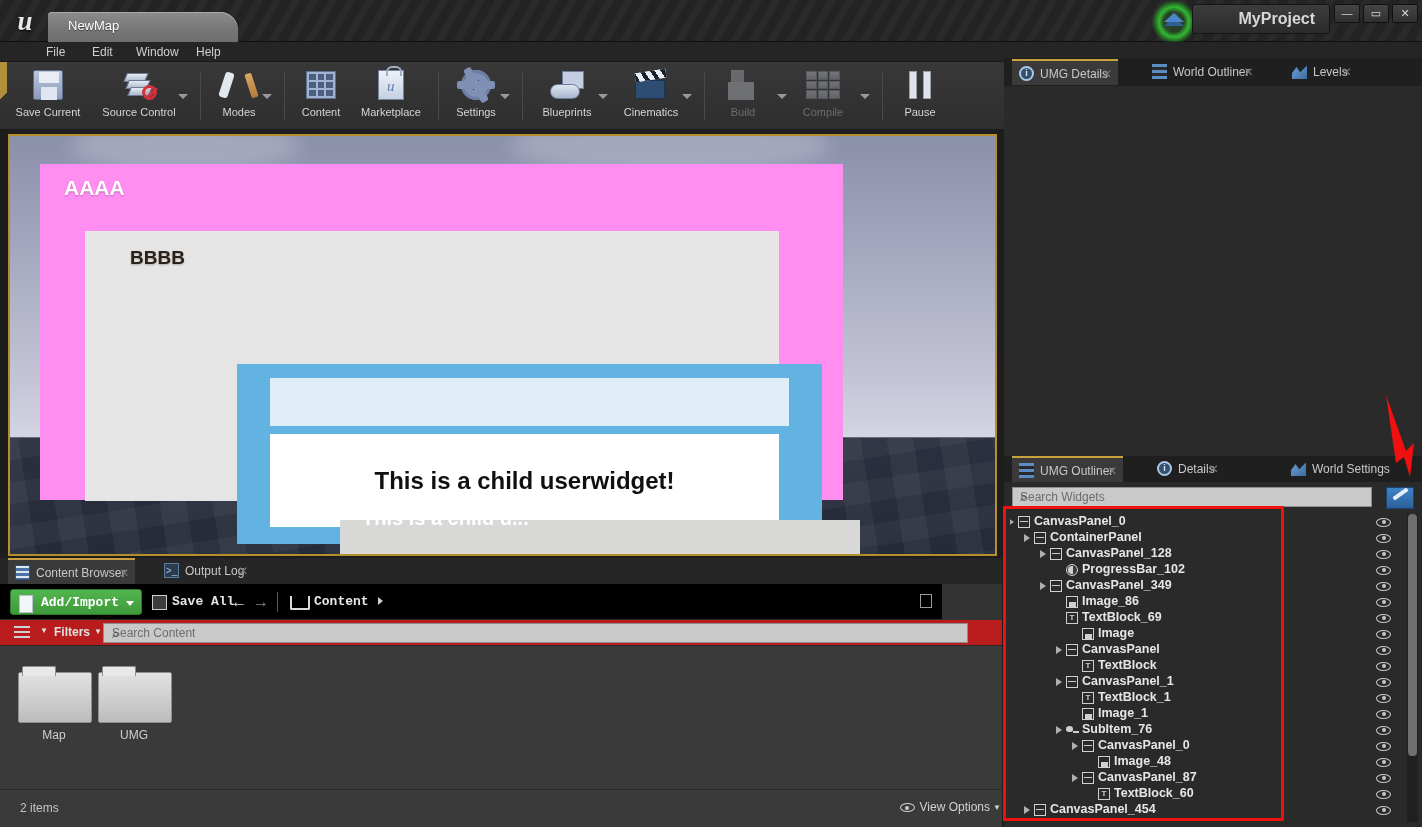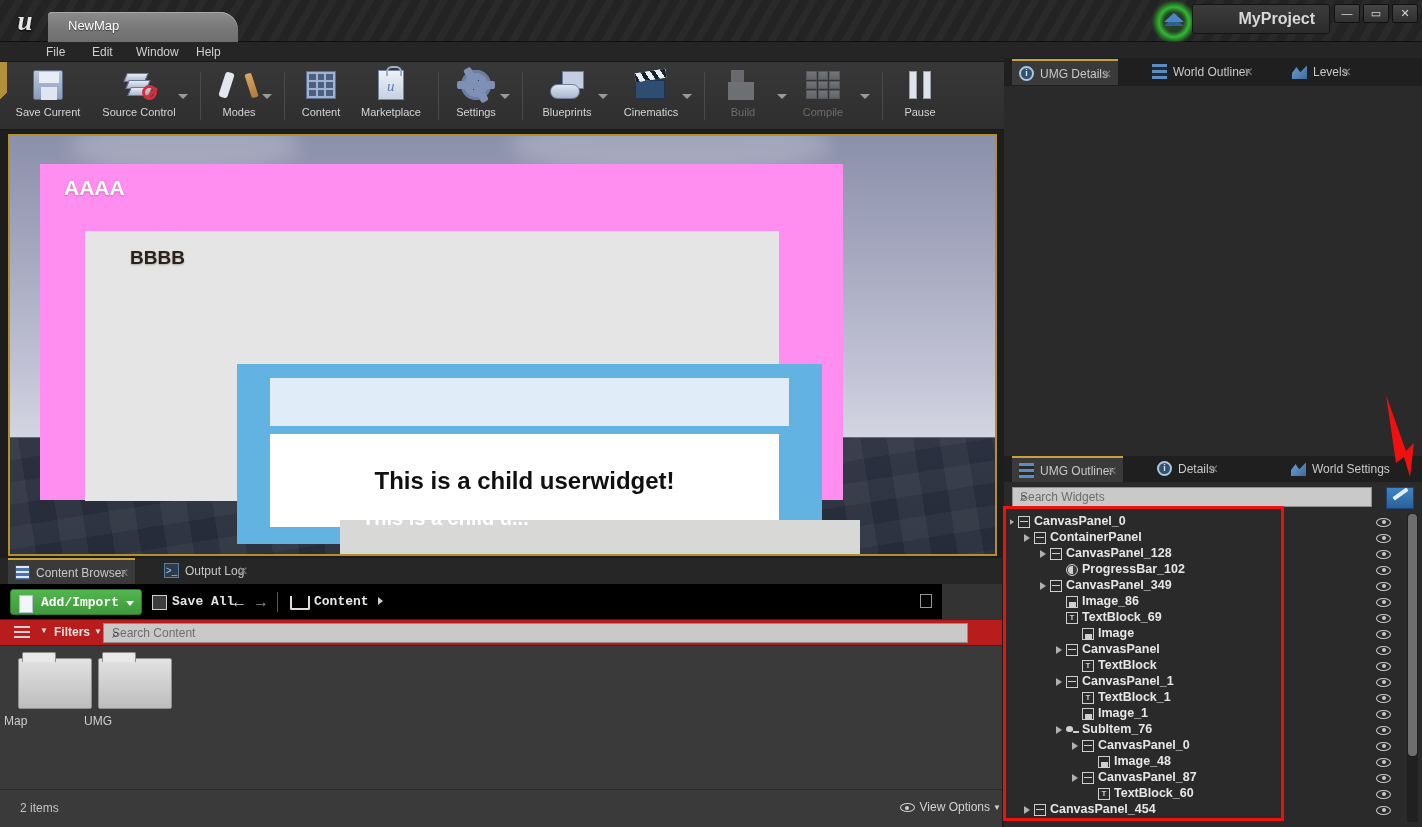--- a/index.html
+++ b/index.html
@@ -233,21 +233,21 @@
   .filters { position:absolute; left:40px; top:5px; font-size:12px; font-weight:bold; color:#e0e0e0;
     padding-left:14px; }
   .filters::before{content:'▼';position:absolute;left:0;top:1px;font-size:8px;color:#e0e0e0;}
   .filters .ar{position:absolute;right:-12px;top:2px;font-size:8px;color:#e0e0e0;}
   .cb-search { position:absolute; left:103px; top:3px; width:865px; height:20px;
     background:#c9c9c9; border:1px solid #8e8e8e; }
   .cb-search span { position:absolute; left:8px; top:2px; font-size:12px; color:#6d6d6d; }
   .cb-search .mag { position:absolute; right:6px; top:2px; font-size:13px; color:#333; }
   .cb-viewbtn{position:absolute;right:10px;top:65px;width:14px;height:16px;border:1px solid #9a9a9a;}
   .cb-body { position:absolute; left:0; top:88px; width:1002px; height:143px; background:#3a3a3a; }
-  .asset { position:absolute; top:6px; width:100px; }
+  .asset { position:absolute; top:20px; width:100px; text-align:center; }
   .folderico { width:72px; height:55px; margin:0 auto; position:relative; }
   .folderico::before{content:'';position:absolute;left:0;top:6px;width:72px;height:49px;
     background:linear-gradient(to bottom,#e2e2e2,#bdbdbd);border:1px solid #8e8e8e;border-radius:2px;}
   .folderico::after{content:'';position:absolute;left:4px;top:0;width:32px;height:9px;
     background:#e8e8e8;border:1px solid #8e8e8e;border-bottom:none;border-radius:2px 2px 0 0;}
   .asset .nm { margin-top:7px; font-size:12px; color:#cfcfcf; }
   .cb-status { position:absolute; left:0; top:231px; width:1002px; height:38px;
     background:#3a3a3a; border-top:1px solid #2a2a2a; }
   .cb-status .cnt { position:absolute; left:20px; top:11px; font-size:12px; color:#c4c4c4; }
   .viewopts { position:absolute; right:12px; top:10px; font-size:12px; color:#d2d2d2; padding-left:20px; }

